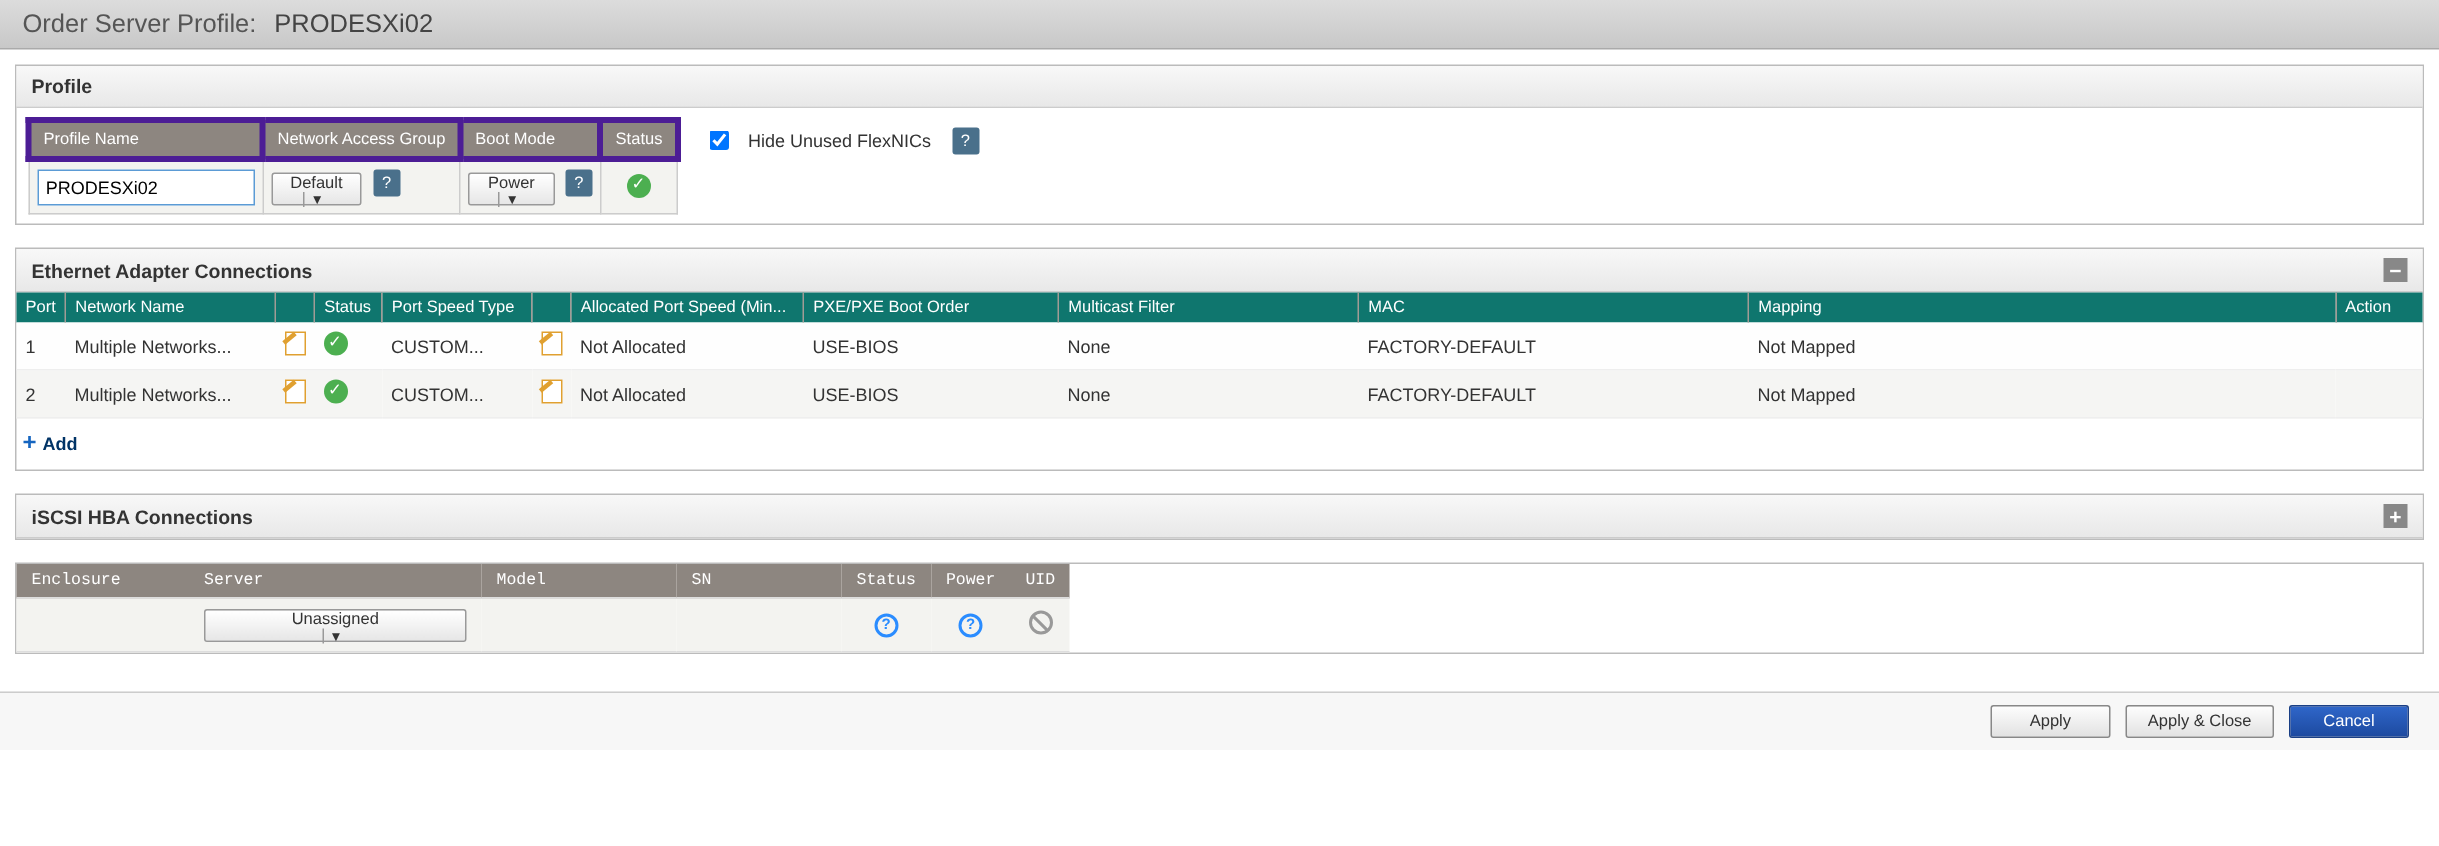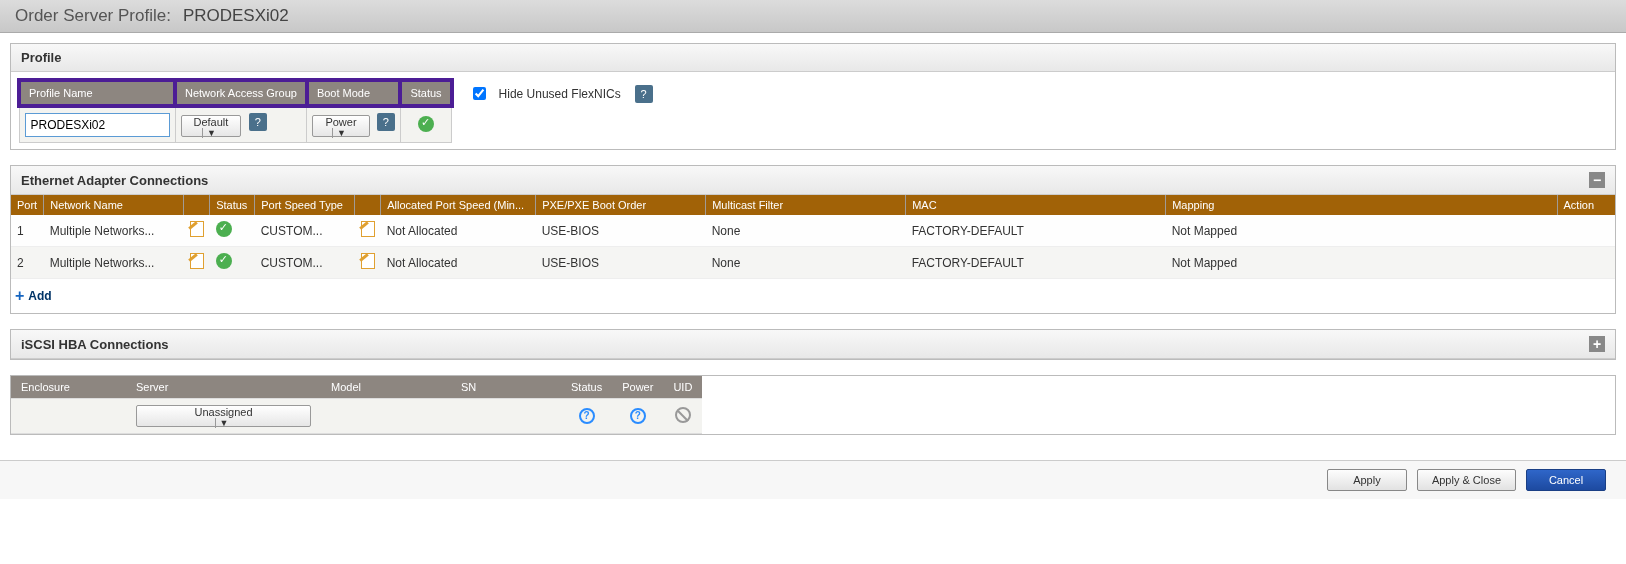--- a/index.html
+++ b/index.html
@@ -122,21 +122,21 @@
     font-size:10px;
     text-align:center;
     line-height:12px;
     font-weight:bold;
   }
   .status-unknown::after { content:"?"; }
   .hide-flexnics { display:flex; align-items:center; gap:10px; margin-top:6px; }
   
   .eth-table { width:100%; border-collapse: collapse; }
   .eth-table th {
-    background:#a16207; color:#fff;
+    background:#0f766e; color:#fff;
     font-size:11px; font-weight:normal;
     text-align:left; padding:4px 6px;
     border-right:1px solid #a19b95;
   }
   .eth-table th:last-child{border-right:none;}
   .eth-table td {
     padding:6px 6px;
     font-size:12px;
     border-bottom:1px solid #eee;
     background:#fefefe;
@@ -156,21 +156,21 @@
     background:#e0a030;
     top:2px; left:-3px;
     transform:rotate(-40deg);
   }
   .add-link { color:#003366; font-weight:bold; font-size:12px; padding:8px 4px; display:flex; align-items:center; gap:4px; cursor:pointer;}
   .add-link .plus { color:#1565c0; font-size:16px; font-weight:bold; }
   
   .assign-table{ border-collapse:collapse; margin:0;}
   .assign-table th{
     background:#8d8680; color:#fff; font-size:11px; font-weight:normal;
-    text-align:left; padding:5px 10px;
+    text-align:left; padding:5px 10px;font-family:Liberation Mono, monospace;
   }
   .assign-table td{
     background:#f3f3f0; padding:6px 10px;
     border-top:1px solid #ddd; border-bottom:1px solid #ddd;
   }
   .no-circle{
     display:inline-block; width:16px; height:16px; border:2px solid #999;
     border-radius:50%; position:relative;
   }
   .no-circle::after{

